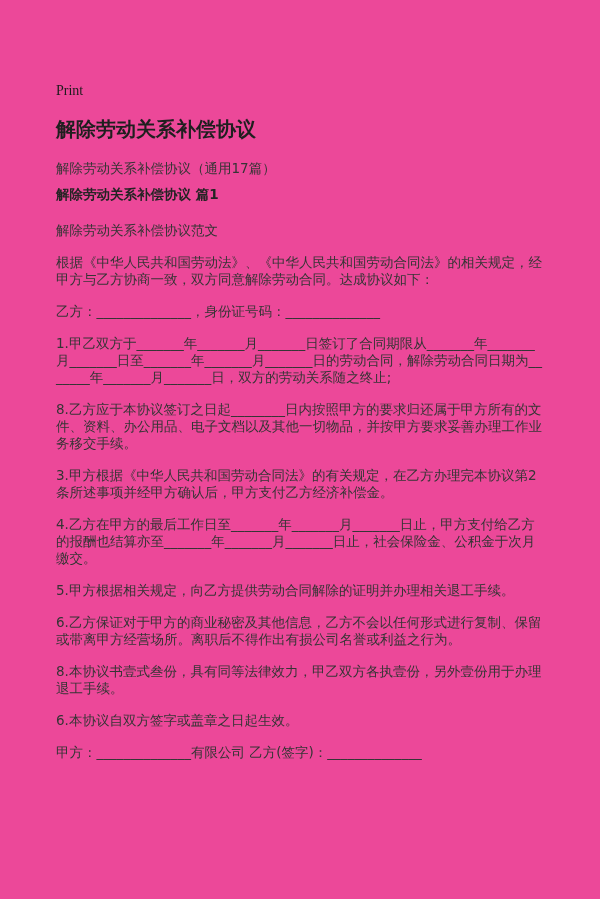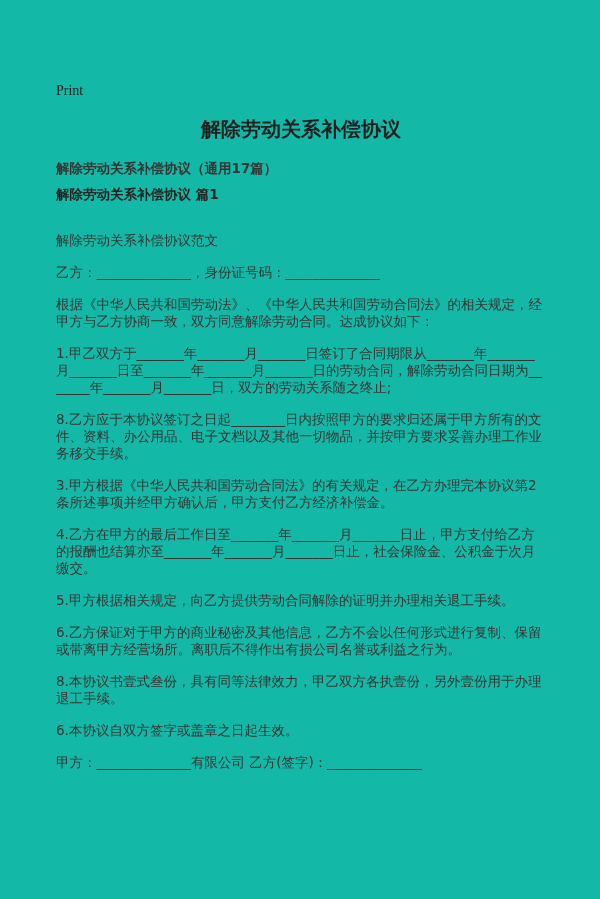--- a/index.html
+++ b/index.html
@@ -10,55 +10,54 @@
   body {
     width: 600px;
     height: 899px;
     overflow: hidden;
   }
   .page {
     box-sizing: border-box;
     width: 600px;
     height: 899px;
     padding: 82px 54px 0 56px;
-    background: #14b8a6;
+    background: #ec4899;
     color: #353535;
     font-family: "DejaVu Sans", sans-serif;
     font-size: 13.5px;
     line-height: 17px;
   }
   .print-label {
     font-family: "Liberation Serif", serif;
     font-size: 14px;
     line-height: 17px;
     color: #1c1c1c;
     display: inline-block;
     cursor: pointer;
   }
   .doc-title {
     font-size: 20px;
     line-height: 24px;
     font-weight: 700;
-    text-align: center;
+    text-align: left;
     color: #1f1f1f;
     margin: 18px 0 0 0;
   }
   .doc-subtitle {
     margin: 19px 0 0 0;
-    font-weight: bold;
   }
   .section-heading {
     font-size: 13.5px;
     line-height: 17px;
     font-weight: 700;
     color: #242424;
     margin: 9px 0 16px 0;
   }
   .content {
-    margin-top: 29px;
+    margin-top: 19px;
   }
   .content p {
     margin: 0 0 15px 0;
     word-break: break-all;
   }
 </style>
 </head>
 <body>
 
 <div class="page">
@@ -67,23 +66,23 @@
   <h1 class="doc-title">解除劳动关系补偿协议</h1>
 
   <p class="doc-subtitle">解除劳动关系补偿协议（通用17篇）</p>
 
   <h2 class="section-heading">解除劳动关系补偿协议 篇1</h2>
 
   <div class="content">
     <p>解除劳动关系补偿协议范文</p>
 
 
+    <p>根据《中华人民共和国劳动法》、《中华人民共和国劳动合同法》的相关规定，经甲方与乙方协商一致，双方同意解除劳动合同。达成协议如下：</p>
+
     <p>乙方：______________，身份证号码：______________</p>
-
-    <p>根据《中华人民共和国劳动法》、《中华人民共和国劳动合同法》的相关规定，经甲方与乙方协商一致，双方同意解除劳动合同。达成协议如下：</p>
 
     <p>1.甲乙双方于_______年_______月_______日签订了合同期限从_______年_______月_______日至_______年_______月_______日的劳动合同，解除劳动合同日期为_______年_______月_______日，双方的劳动关系随之终止;</p>
 
     <p>8.乙方应于本协议签订之日起________日内按照甲方的要求归还属于甲方所有的文件、资料、办公用品、电子文档以及其他一切物品，并按甲方要求妥善办理工作业务移交手续。</p>
 
     <p>3.甲方根据《中华人民共和国劳动合同法》的有关规定，在乙方办理完本协议第2条所述事项并经甲方确认后，甲方支付乙方经济补偿金。</p>
 
     <p>4.乙方在甲方的最后工作日至_______年_______月_______日止，甲方支付给乙方的报酬也结算亦至_______年_______月_______日止，社会保险金、公积金于次月缴交。</p>
 
     <p>5.甲方根据相关规定，向乙方提供劳动合同解除的证明并办理相关退工手续。</p>

